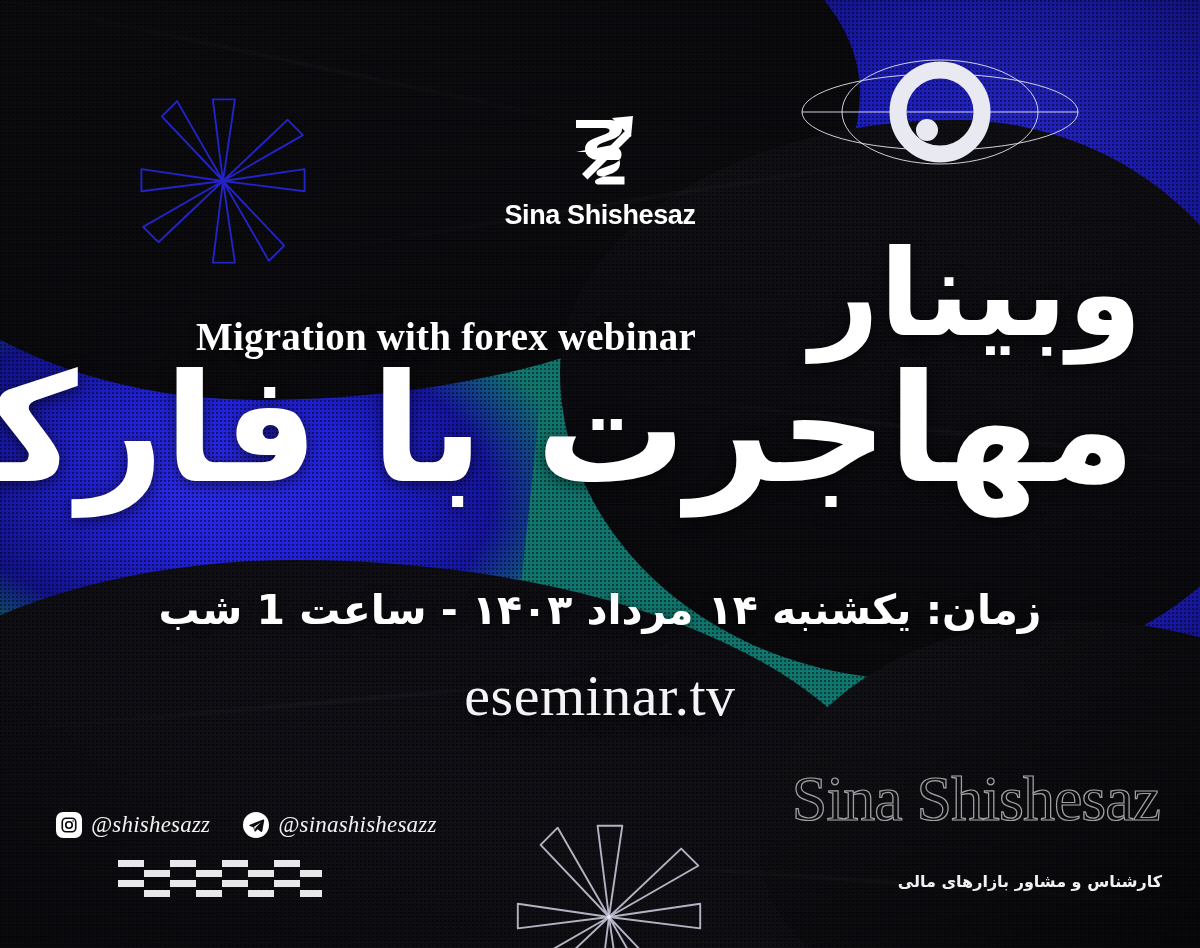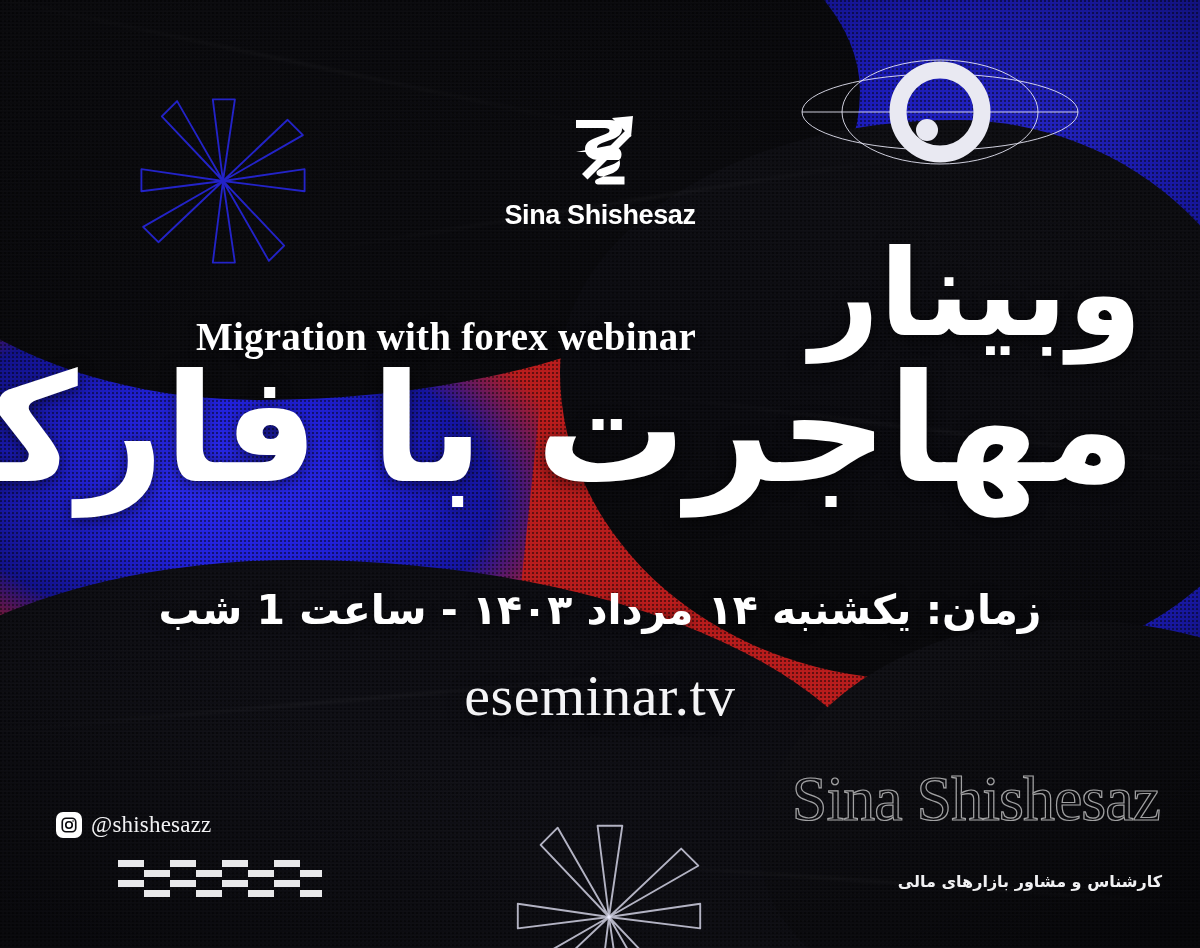--- a/index.html
+++ b/index.html
@@ -11,21 +11,21 @@
     overflow: hidden;
     background: #07070a;
     font-family: "Liberation Sans", sans-serif;
   }
 
   #poster {
     position: relative;
     width: 1200px;
     height: 948px;
     overflow: hidden;
-    background: #b91c1c;
+    background: #0f766e;
     isolation: isolate;
   }
 
   
   .bg-layer { position: absolute; inset: 0; overflow: hidden; }
 
   .blob {
     position: absolute;
     filter: blur(0px);
   }
@@ -228,20 +228,21 @@
     text-shadow: 0 3px 18px rgba(0,0,0,.6);
   }
 
   
   .socials {
     position: absolute;
     top: 812px; left: 56px;
     display: flex; align-items: center; gap: 33px;
     direction: ltr;
     z-index: 7;
+    font-style: italic;
   }
   .social {
     display: flex; align-items: center; gap: 9px;
   }
   .social-icon {
     width: 26px; height: 26px;
     background: #ffffff;
     border-radius: 7px;
     display: flex; align-items: center; justify-content: center;
     flex: none;
@@ -397,20 +398,28 @@
       <span class="social-icon">
         <svg width="18" height="18" viewBox="0 0 24 24" fill="none" stroke="#0b0b0f" stroke-width="2.2">
           <rect x="3" y="3" width="18" height="18" rx="5"></rect>
           <circle cx="12" cy="12" r="4.3"></circle>
           <circle cx="17.4" cy="6.6" r="1.1" fill="#0b0b0f" stroke="none"></circle>
         </svg>
       </span>
       <span class="social-handle">@shishesazz</span>
     </div>
 
+    <div class="social">
+      <span class="social-icon round">
+        <svg width="17" height="17" viewBox="0 0 24 24" fill="#0b0b0f">
+          <path d="M21.3 3.6 L2.6 10.9 c-.9.35-.88 1.6.03 1.9 l4.7 1.5 1.8 5.5 c.27.83 1.32 1.05 1.9.4 l2.5-2.75 4.6 3.4 c.75.55 1.82.14 2.0-.78 L22.9 4.8 c.2-.98-.72-1.6-1.6-1.2 z M8.5 14.1 L18.3 7.3 10.3 15.5 9.9 19 z"></path>
+        </svg>
+      </span>
+      <span class="social-handle">@sinashishesazz</span>
+    </div>
   </div>
 
   <svg class="dash-pattern" viewBox="0 0 204 40">
     <g fill="#e8e8ea">
       <rect x="0" y="0" width="26" height="7"></rect>
       <rect x="52" y="0" width="26" height="7"></rect>
       <rect x="104" y="0" width="26" height="7"></rect>
       <rect x="156" y="0" width="26" height="7"></rect>
 
       <rect x="26" y="10" width="26" height="7"></rect>

